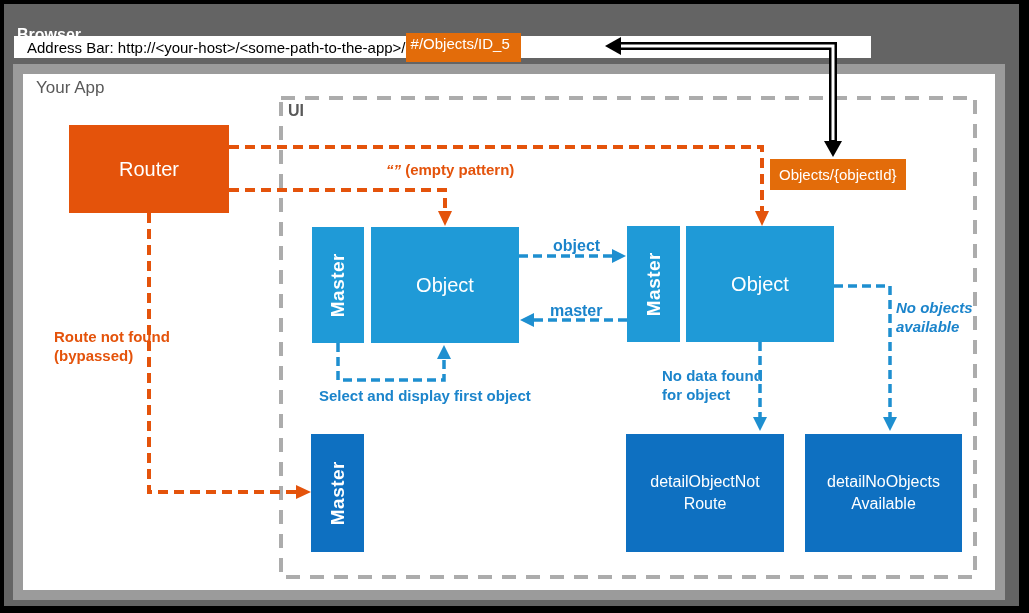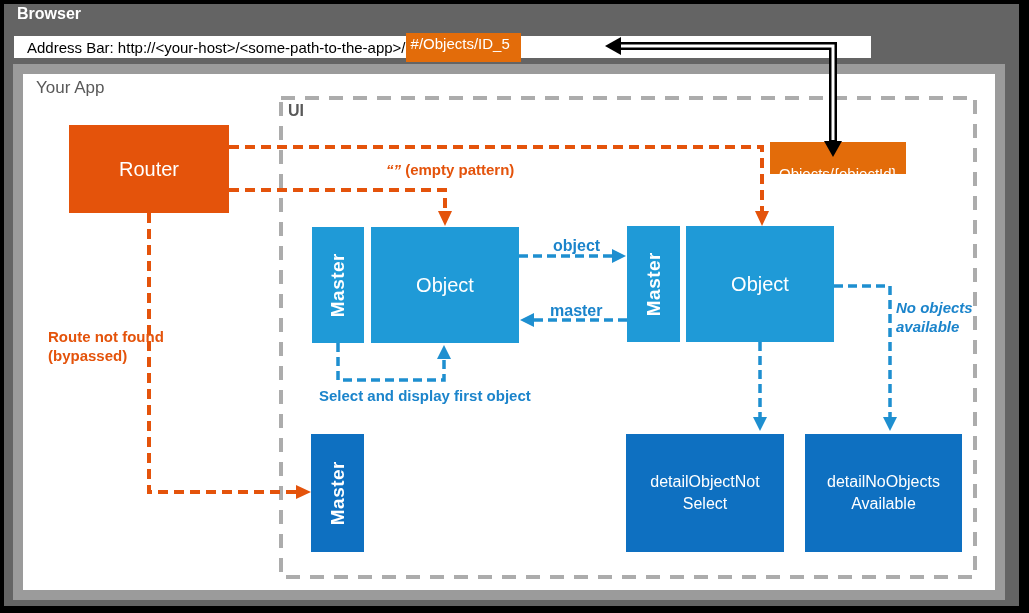--- a/index.html
+++ b/index.html
@@ -1,45 +1,45 @@
 <!DOCTYPE html>
 <html style="--orange: #E4530B; --orangeBadge: #E36C0A; --blueLight: #1F9AD7; --blueDark: #0E70C1; --blueArrow: #1E8FD0; --blueText: #1B84CB; --grayBg: #646464; --grayBorder: #9B9B9B; --grayDash: #ACACAC; --grayText: #595959;"><head>
 <meta charset="utf-8">
 <style>
   html,body{margin:0;padding:0;background:#000;}
   *{box-sizing:border-box;font-family:"Liberation Sans",sans-serif;}
   #stage{position:relative;width:1029px;height:613px;background:#000;overflow:hidden;}
   #bg{position:absolute;left:4px;top:4px;width:1015px;height:602px;background:var(--grayBg);}
   .abs{position:absolute;}
-  #browser-title{left:17px;top:5px;color:#fff;font-size:16px;font-weight:bold;}
+  #browser-title{left:17px;top:26px;color:#fff;font-size:16px;font-weight:bold;}
   #address-bar{left:14px;top:36px;width:857px;height:22px;background:#fff;display:flex;align-items:center;padding-left:13px;font-size:15px;color:#000;white-space:nowrap;}
   #address-route{background:var(--orangeBadge);color:#fff;padding:2px 11px 10px 5px;margin:0;}
   #app-panel{left:13px;top:64px;width:992px;height:536px;border:10px solid var(--grayBorder);background:#fff;}
   #your-app-title{left:36px;top:78px;color:var(--grayText);font-size:17px;font-weight:normal;text-align:center;}
   #ui-title{left:288px;top:102px;color:var(--grayText);font-size:16px;font-weight:bold;}
   .box{display:flex;align-items:center;justify-content:center;color:#fff;text-align:center;}
   .light{background:var(--blueLight);}
   .dark{background:var(--blueDark);}
   .orangebox{background:var(--orange);}
   .vtext{writing-mode:vertical-rl;transform:rotate(180deg);font-size:19px;font-weight:600;letter-spacing:.5px;}
   #router-box{left:69px;top:125px;width:160px;height:88px;font-size:20px;}
-  #route-badge{left:770px;top:142px;height:31px;line-height:31px;padding:16px 9px;background:var(--orangeBadge);color:#fff;font-size:15px;}
+  #route-badge{left:770px;top:159px;height:31px;line-height:31px;padding:0 9px;background:var(--orangeBadge);color:#fff;font-size:15px;}
   #master1{left:312px;top:227px;width:52px;height:116px;}
   #object1{left:371px;top:227px;width:148px;height:116px;font-size:20px;}
   #master2{left:627px;top:226px;width:53px;height:116px;}
   #object2{left:686px;top:226px;width:148px;height:116px;font-size:20px;}
   #master3{left:311px;top:434px;width:53px;height:118px;}
   #notfound{left:371px;top:434px;width:148px;height:118px;font-size:16px;}
   #detail-onf{left:626px;top:434px;width:158px;height:118px;font-size:16px;line-height:22px;flex-direction:column;}
   #detail-noa{left:805px;top:434px;width:157px;height:118px;font-size:16px;line-height:22px;flex-direction:column;justify-content:center;}
   .olabel{color:var(--orange);font-size:15px;font-weight:600;line-height:19px;white-space:nowrap;}
   .blabel{color:var(--blueText);font-size:15px;font-weight:600;line-height:19px;white-space:nowrap;}
   #lbl-empty{left:386px;top:160px;}
   #lbl-empty .q{font-style:italic;font-weight:bold;}
-  #lbl-route-nf{left:48px;top:327px;}
+  #lbl-route-nf{left:54px;top:327px;}
   #lbl-select{left:319px;top:386px;}
   #lbl-object{left:553px;top:236px;font-size:16px;}
   #lbl-master{left:550px;top:301px;font-size:16px;}
   #lbl-nodata{left:662px;top:366px;}
   #lbl-noobj{left:896px;top:298px;font-style:italic;}
   #arrows{position:absolute;left:0;top:0;width:1029px;height:613px;pointer-events:none;}
   .uib{stroke:var(--grayDash);stroke-width:4;fill:none;stroke-dasharray:14 10;}
   .o{stroke:var(--orange);stroke-width:4;fill:none;stroke-dasharray:10 6;}
   .oh{fill:var(--orange);stroke:none;}
   .b{stroke:var(--blueArrow);stroke-width:3.5;fill:none;stroke-dasharray:9 5;}
@@ -75,35 +75,39 @@
   <div class="abs box light" id="master2">
       <span class="vtext">Master</span>
     </div>
   <div class="abs box light" id="object2">Object</div>
 
   <div class="abs box dark" id="master3">
       <span class="vtext">Master</span>
     </div>
   <div class="abs box dark" id="detail-onf">
     <span>detailObjectNot</span>
-    <span>Select</span>
+    <span>Route</span>
   </div>
   <div class="abs box dark" id="detail-noa">
     <span>detailNoObjects</span>
     <span>Available</span>
   </div>
 
   <div class="abs olabel" id="lbl-empty"><span class="q">“”</span><span> (empty pattern)</span></div>
   <div class="abs olabel" id="lbl-route-nf">
     <div>Route not found</div>
     <div>(bypassed)</div>
   </div>
   <div class="abs blabel" id="lbl-select">Select and display first object</div>
   <div class="abs blabel" id="lbl-object">object</div>
   <div class="abs blabel" id="lbl-master">master</div>
+  <div class="abs blabel" id="lbl-nodata">
+    <div>No data found</div>
+    <div>for object</div>
+  </div>
   <div class="abs blabel" id="lbl-noobj">
     <div>No objects</div>
     <div>available</div>
   </div>
 
   <svg id="arrows" viewBox="0 0 1029 613" xmlns="http://www.w3.org/2000/svg">
     <rect class="uib" x="281" y="98" width="694" height="479"></rect>
 
     <g>
       <path class="o" d="M 229 190 H 445 V 212"></path>

